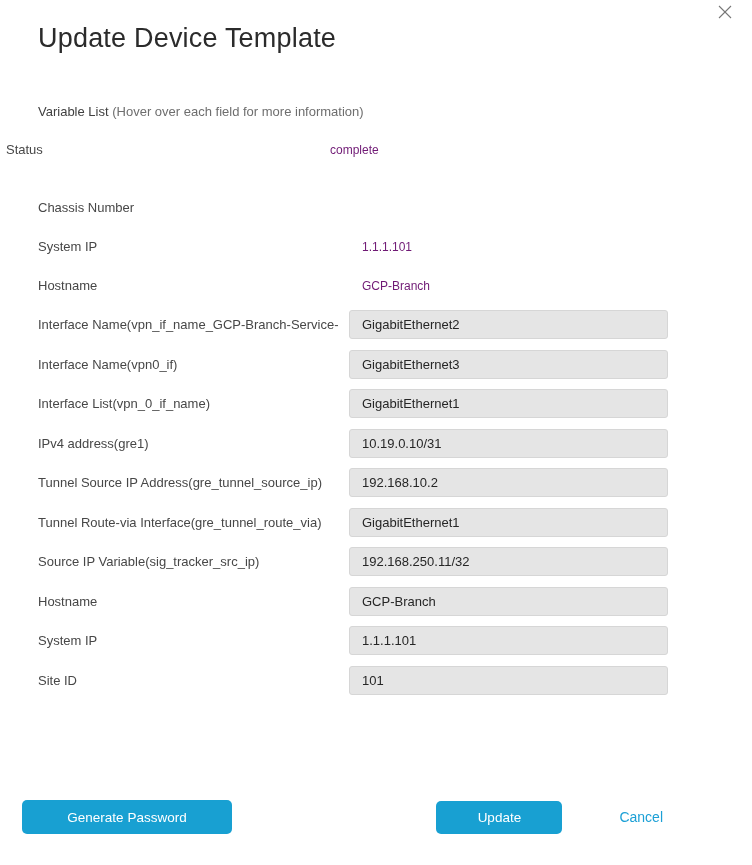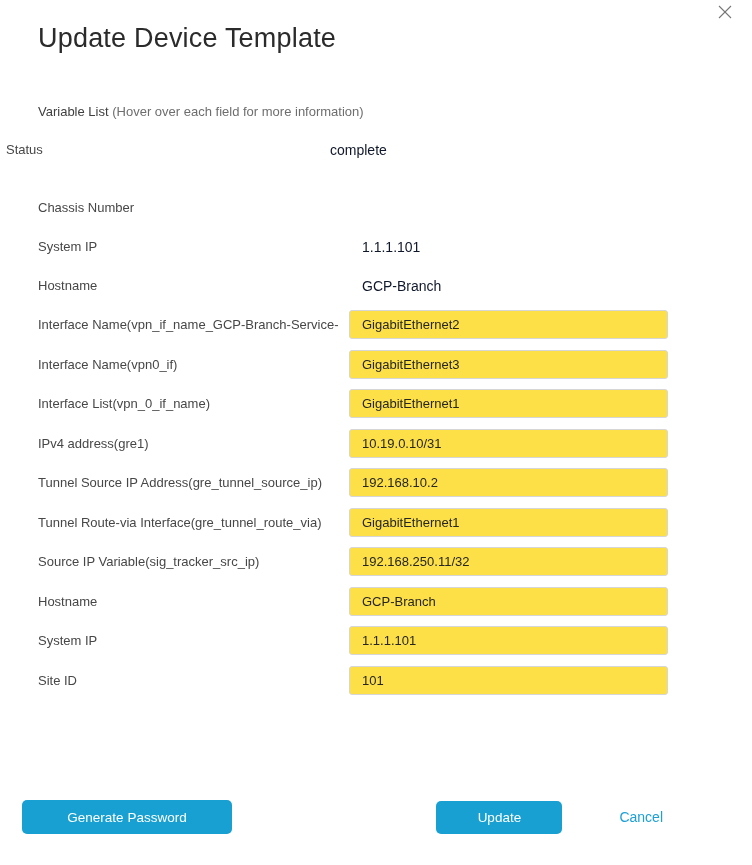--- a/index.html
+++ b/index.html
@@ -51,32 +51,32 @@
   .field-label {
     width: 311px;
     flex: 0 0 311px;
     font-size: 13px;
     color: #474747;
     white-space: nowrap;
     overflow: hidden;
   }
 
   .field-value {
-    font-size: 14px;
-    color: #0f172a;
+    font-size: 12px;
+    color: #701a75;
     padding-left: 13px;
     white-space: nowrap;
   }
 
   .field-input {
     width: 319px;
     height: 29px;
     border: 1px solid #d6d6d6;
     border-radius: 3px;
-    background: #fde047;
+    background: #e5e5e5;
     padding: 0 12px;
     font-family: "Liberation Sans", "DejaVu Sans", sans-serif;
     font-size: 13px;
     color: #262626;
     outline: none;
   }
 
   .footer {
     position: absolute;
     left: 0; right: 0;

